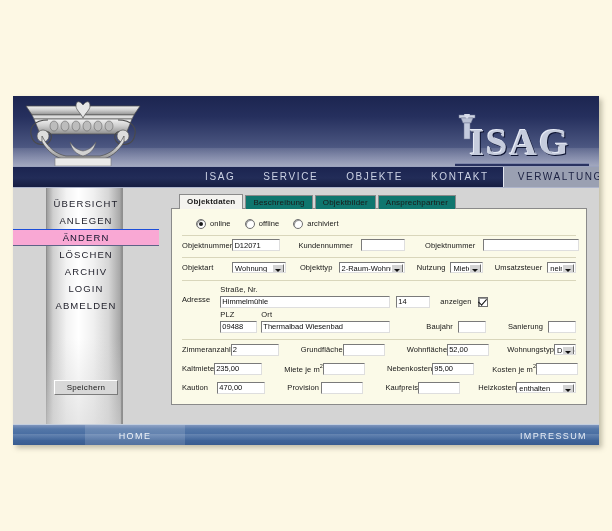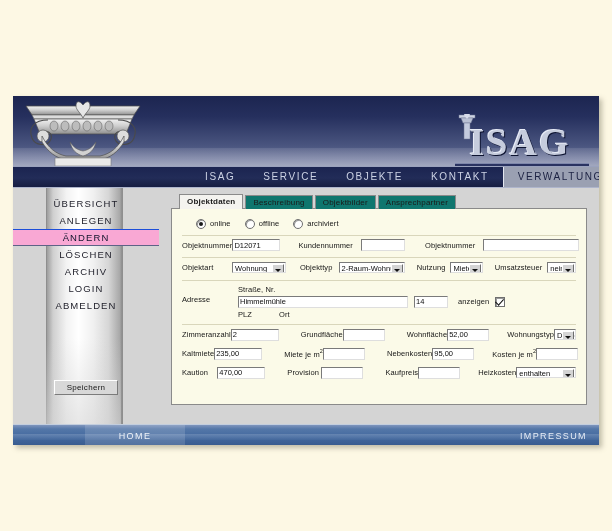--- a/index.html
+++ b/index.html
@@ -543,20 +543,28 @@
                 <input class="tf" style="width: 166px;" value="Himmelmühle">
                 <input class="tf" style="width: 30px; margin-left: 6px;" value="14">
                 <span class="lbl" style="margin-left:10px;">anzeigen</span>
                 <span class="cbx on" style="margin-left:6px;"></span>
               </div>
 
               <div class="frow" style="height:10px;">
                 <span class="lbl" style="width:41px;">PLZ</span>
                 <span class="lbl">Ort</span>
               </div>
+              <div class="frow" style="height:15px;">
+                <input class="tf" style="width: 33px;" value="09488">
+                <input class="tf" style="width: 125px; margin-left: 4px;" value="Thermalbad Wiesenbad">
+                <span class="lbl" style="margin-left:36px;">Baujahr</span>
+                <input class="tf" style="width: 24px; margin-left: 5px;" value="">
+                <span class="lbl" style="margin-left:22px;">Sanierung</span>
+                <input class="tf" style="width: 24px; margin-left: 5px;" value="">
+              </div>
             </div>
           </div>
 
           <div class="row-sep" style="margin-top:5px;"></div>
 
           <div class="frow" style="height:19px;">
             <span class="lbl" style="width:56px;">Zimmeranzahl</span>
             <input class="tf" style="width: 44px;" value="2">
             <span class="lbl" style="width:54px;margin-left:22px;">Grundfläche</span>
             <input class="tf" style="width: 38px;" value="">

